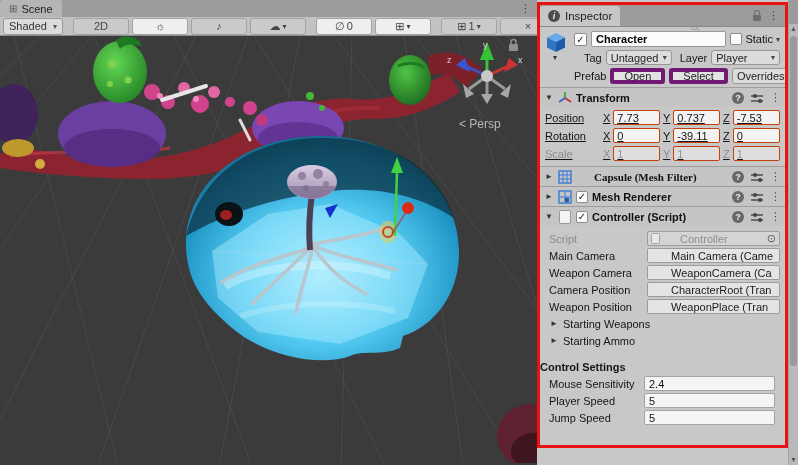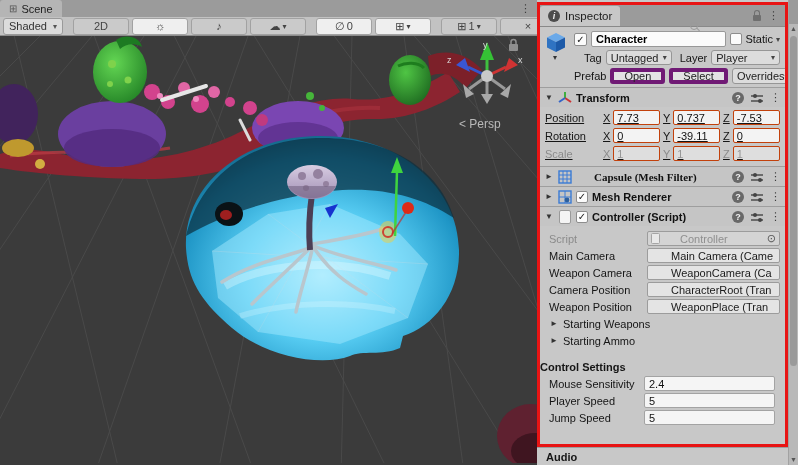--- a/index.html
+++ b/index.html
@@ -566,23 +566,20 @@
           <span class="slabel">Player Speed</span>
           <input class="sinput" value="5" style="">
         </div>
         <div class="srow">
           <span class="slabel">Jump Speed</span>
           <input class="sinput" value="5" style="">
         </div>
       </div>
     </div>
 
-    <div class="audio-row">
-      <span>Audio</span>
-    </div>
   </div>
 
   <div class="v-scroll">
     <div class="sb-top"></div>
     <span class="sb-arrow">▲</span>
     <div class="sb-thumb"></div>
     <div class="sb-fill"></div>
     <span class="sb-arrow">▼</span>
   </div>
 </div>

